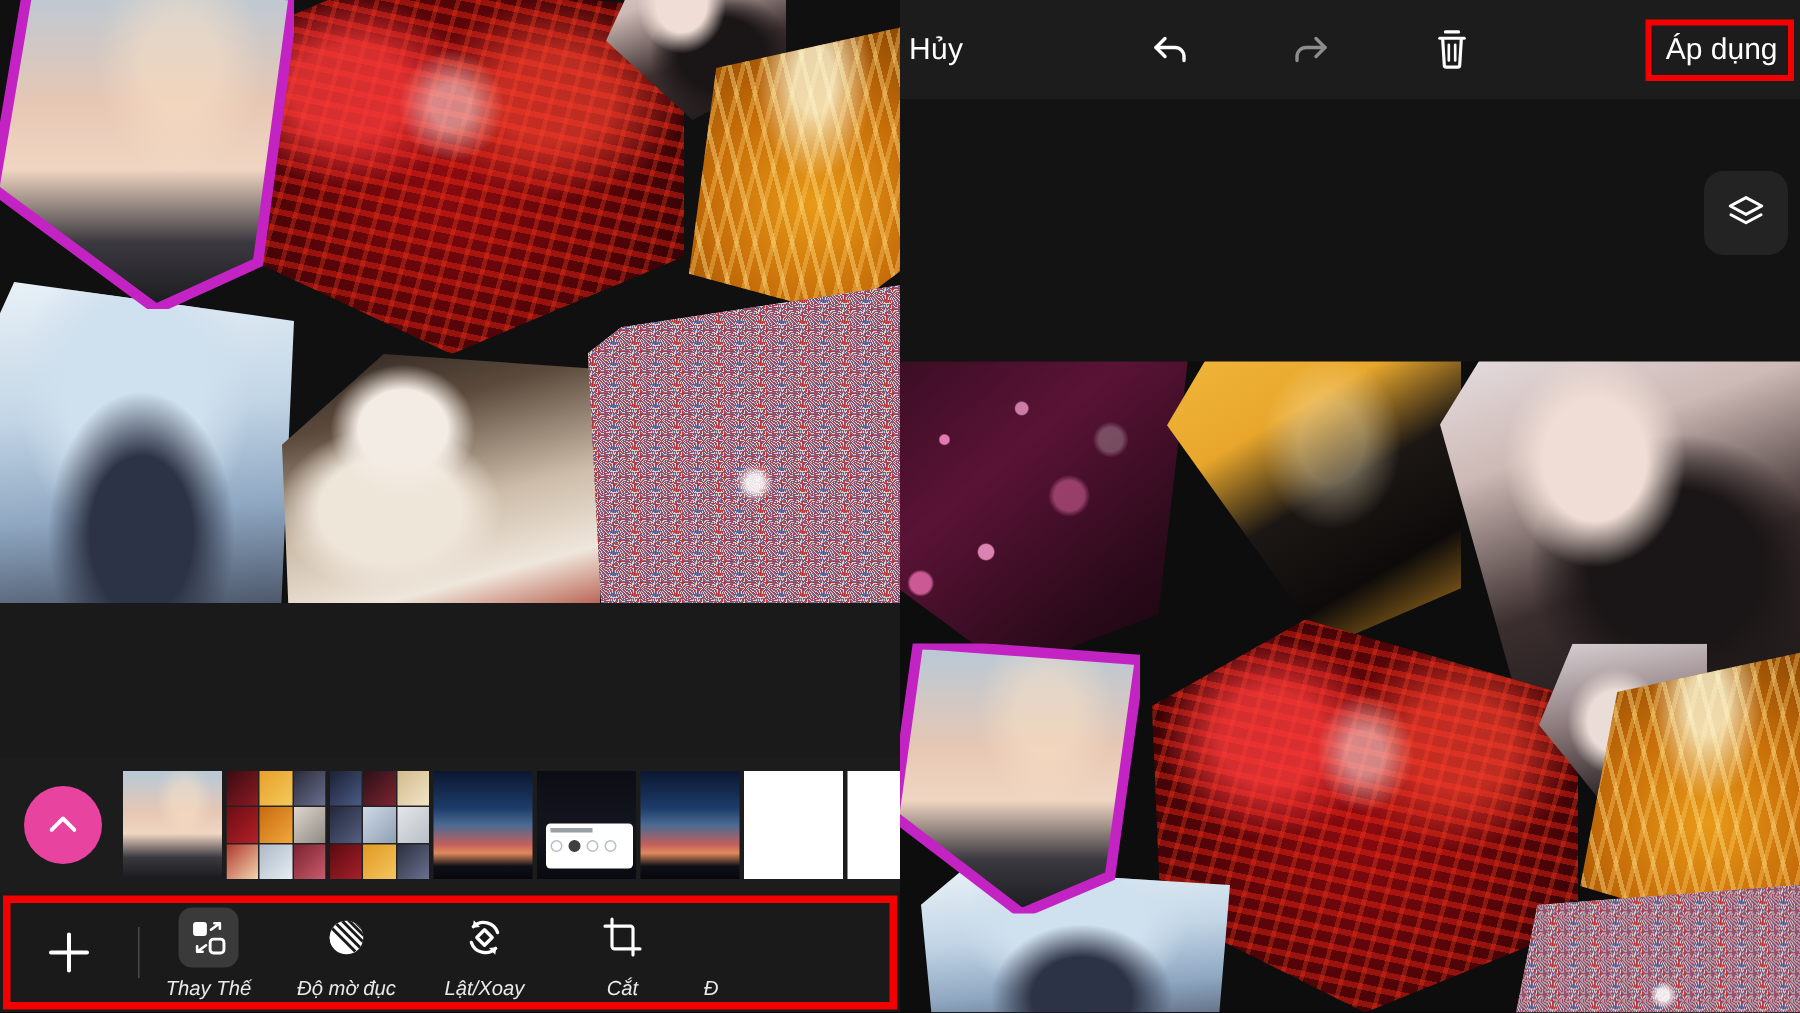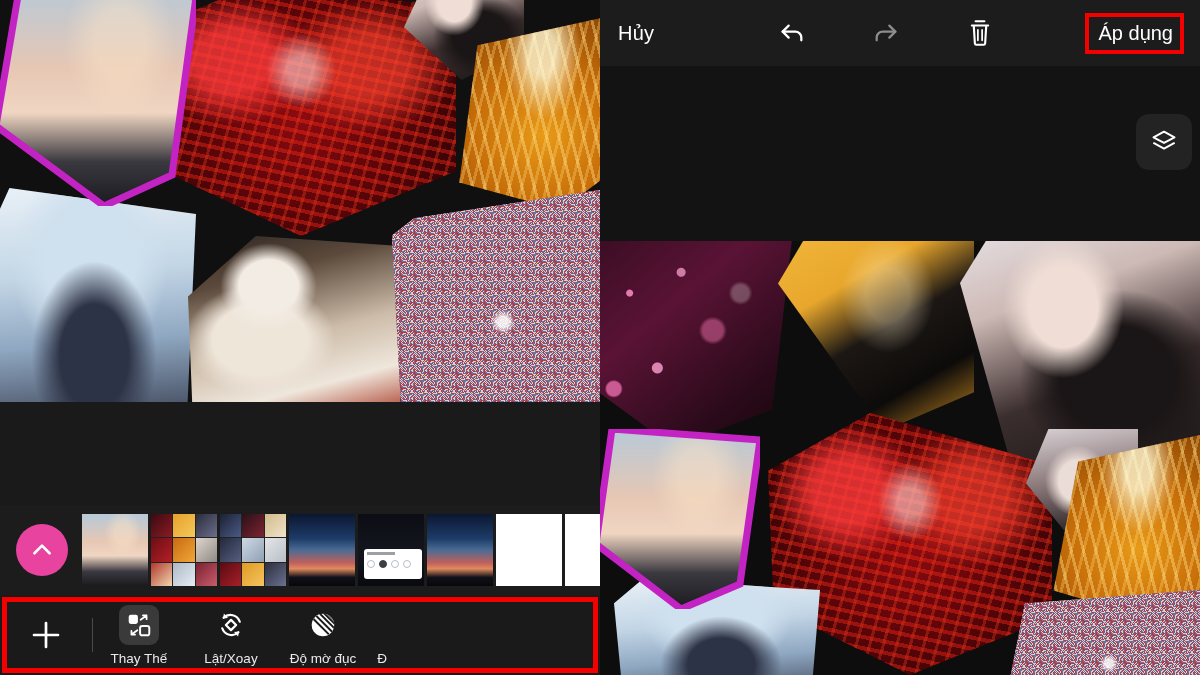--- a/index.html
+++ b/index.html
@@ -9,21 +9,21 @@
   .screen{ position:relative; width:1200px; height:675px; display:flex; }
 
   
   .left-panel{ position:relative; width:600px; height:675px; background:#1a1a1a; overflow:hidden; }
 
   .collage-left{ position:absolute; left:0; top:0; width:600px; height:402px; background:#101010; overflow:hidden; }
 
   
   .right-panel{ position:relative; width:600px; height:675px; background:#151515; overflow:hidden; }
 
-  .topbar{ position:relative; height:66px; background:#1c1c1c; display:flex; align-items:center; padding:0 18px; }
+  .topbar{ position:relative; height:66px; background:#1c1c1c; display:flex; align-items:center; padding:0 6px; }
   .topbar .cancel{ color:#fff; font-size:20px; letter-spacing:.2px; }
   .topbar .icons{ display:flex; align-items:center; gap:58px; margin-right:auto; margin-left:120px; }
   .tb-ico{ width:36px; height:36px; display:flex; align-items:center; justify-content:center; }
   .apply-wrap{ position:relative; padding:5px 9px; }
   .apply{ color:#fff; font-size:20px; white-space:nowrap; }
   .red-box{ position:absolute; border:4px solid #f40000; pointer-events:none; }
 
   .canvas-right{ position:relative; height:175px; background:#131313; }
   .layers-btn{ position:absolute; right:8px; top:48px; width:56px; height:56px; border-radius:13px;
                background:#232323; display:flex; align-items:center; justify-content:center; }
@@ -121,21 +121,21 @@
   .dlg-title{ height:3px; width:28px; background:#9aa0a6; margin-bottom:5px; }
   .dlg-row{ display:flex; gap:4px; }
   .dlg-dot{ width:8px; height:8px; border-radius:50%; border:1px solid #b9bec4; }
   .dlg-dot.on{ background:#3c4043; border-color:#3c4043; }
 
   
   .toolbar-wrap{ position:absolute; left:0; top:595px; width:600px; height:80px; }
   .toolbar{ position:absolute; inset:0; background:#1a1a1a; display:flex; align-items:center; }
   .tool-plus{ width:92px; display:flex; align-items:center; justify-content:center; }
   .divider{ width:1px; height:34px; background:#4a4a4a; }
-  .tools{ display:flex; align-items:center; flex:1; }
+  .tools{ display:flex; align-items:center; flex:1;font-style:italic; }
   .tool{ width:92px; display:flex; flex-direction:column; align-items:center; gap:6px; }
   .tool .ic{ width:40px; height:40px; display:flex; align-items:center; justify-content:center; border-radius:9px; }
   .tool.active .ic{ background:#3a3a3a; }
   .tool .lb{ color:#eaeaea; font-size:13.5px; white-space:nowrap; }
   .tool.clipped{ width:26px; overflow:hidden; }
   .toolbar-red{ position:absolute; left:2px; top:2px; width:596px; height:76px; border:5px solid #f40000; pointer-events:none; }
 
   svg{ display:block; }
 </style>
 </head>
@@ -255,33 +255,20 @@
           <div class="tool active">
             <span class="ic">
               <svg width="26" height="26" viewBox="0 0 24 24">
                 <rect x="2.5" y="2.5" width="8.5" height="8.5" rx="2" fill="#fff"></rect>
                 <rect x="13" y="13" width="8.5" height="8.5" rx="2" fill="none" stroke="#fff" stroke-width="1.8"></rect>
                 <path d="M13.5 7.2 L19 3.2 M19 3.2 L15.6 3.2 M19 3.2 L19 6.6" stroke="#fff" stroke-width="1.6" fill="none" stroke-linecap="round"></path>
                 <path d="M10.5 16.8 L5 20.8 M5 20.8 L8.4 20.8 M5 20.8 L5 17.4" stroke="#fff" stroke-width="1.6" fill="none" stroke-linecap="round"></path>
               </svg>
             </span>
             <span class="lb">Thay Thế</span>
-          </div>
-
-          <div class="tool">
-            <span class="ic">
-              <svg width="28" height="28" viewBox="0 0 24 24">
-                <path d="M19.5 9.2 A8.4 8.4 0 0 0 5.6 5.8" fill="none" stroke="#fff" stroke-width="1.9" stroke-linecap="round"></path>
-                <path d="M4.5 14.8 A8.4 8.4 0 0 0 18.4 18.2" fill="none" stroke="#fff" stroke-width="1.9" stroke-linecap="round"></path>
-                <path d="M5.9 2.2 L5.2 6.4 L9.4 6.0 Z" fill="#fff"></path>
-                <path d="M18.1 21.8 L18.8 17.6 L14.6 18.0 Z" fill="#fff"></path>
-                <path d="M12 7.6 L16.4 12 L12 16.4 L7.6 12 Z" fill="none" stroke="#fff" stroke-width="1.9" stroke-linejoin="round"></path>
-              </svg>
-            </span>
-            <span class="lb">Lật/Xoay</span>
           </div>
 
           <div class="tool">
             <span class="ic">
               <svg width="28" height="28" viewBox="0 0 24 24">
                 <defs>
                   <clipPath id="cc">
                       <circle cx="12" cy="12" r="9.6"></circle>
                     </clipPath>
                 </defs>
@@ -294,20 +281,42 @@
                       <path d="M15 1 L29 15"></path>
                     <path d="M3 6 L17 20"></path>
                   </g>
                   <path d="M12 2.4 A9.6 9.6 0 0 0 4 18 L2 2 Z" fill="#fff"></path>
                 </g>
               </svg>
             </span>
             <span class="lb">Độ mờ đục</span>
           </div>
 
+          <div class="tool">
+            <span class="ic">
+              <svg width="28" height="28" viewBox="0 0 24 24">
+                <path d="M19.5 9.2 A8.4 8.4 0 0 0 5.6 5.8" fill="none" stroke="#fff" stroke-width="1.9" stroke-linecap="round"></path>
+                <path d="M4.5 14.8 A8.4 8.4 0 0 0 18.4 18.2" fill="none" stroke="#fff" stroke-width="1.9" stroke-linecap="round"></path>
+                <path d="M5.9 2.2 L5.2 6.4 L9.4 6.0 Z" fill="#fff"></path>
+                <path d="M18.1 21.8 L18.8 17.6 L14.6 18.0 Z" fill="#fff"></path>
+                <path d="M12 7.6 L16.4 12 L12 16.4 L7.6 12 Z" fill="none" stroke="#fff" stroke-width="1.9" stroke-linejoin="round"></path>
+              </svg>
+            </span>
+            <span class="lb">Lật/Xoay</span>
+          </div>
+
+          <div class="tool">
+            <span class="ic">
+              <svg width="28" height="28" viewBox="0 0 24 24">
+                <path d="M6 1.5 V17 A1.5 1.5 0 0 0 7.5 18.5 H22" fill="none" stroke="#fff" stroke-width="1.8" stroke-linecap="round"></path>
+                <path d="M2 5.5 H16.5 A1.5 1.5 0 0 1 18 7 V22" fill="none" stroke="#fff" stroke-width="1.8" stroke-linecap="round"></path>
+              </svg>
+            </span>
+            <span class="lb">Cắt</span>
+          </div>
 
 
           <div class="tool clipped">
             <span class="ic"></span>
             <span class="lb">Đ</span>
           </div>
 
         </div>
       </div>
       <div class="toolbar-red"></div>

